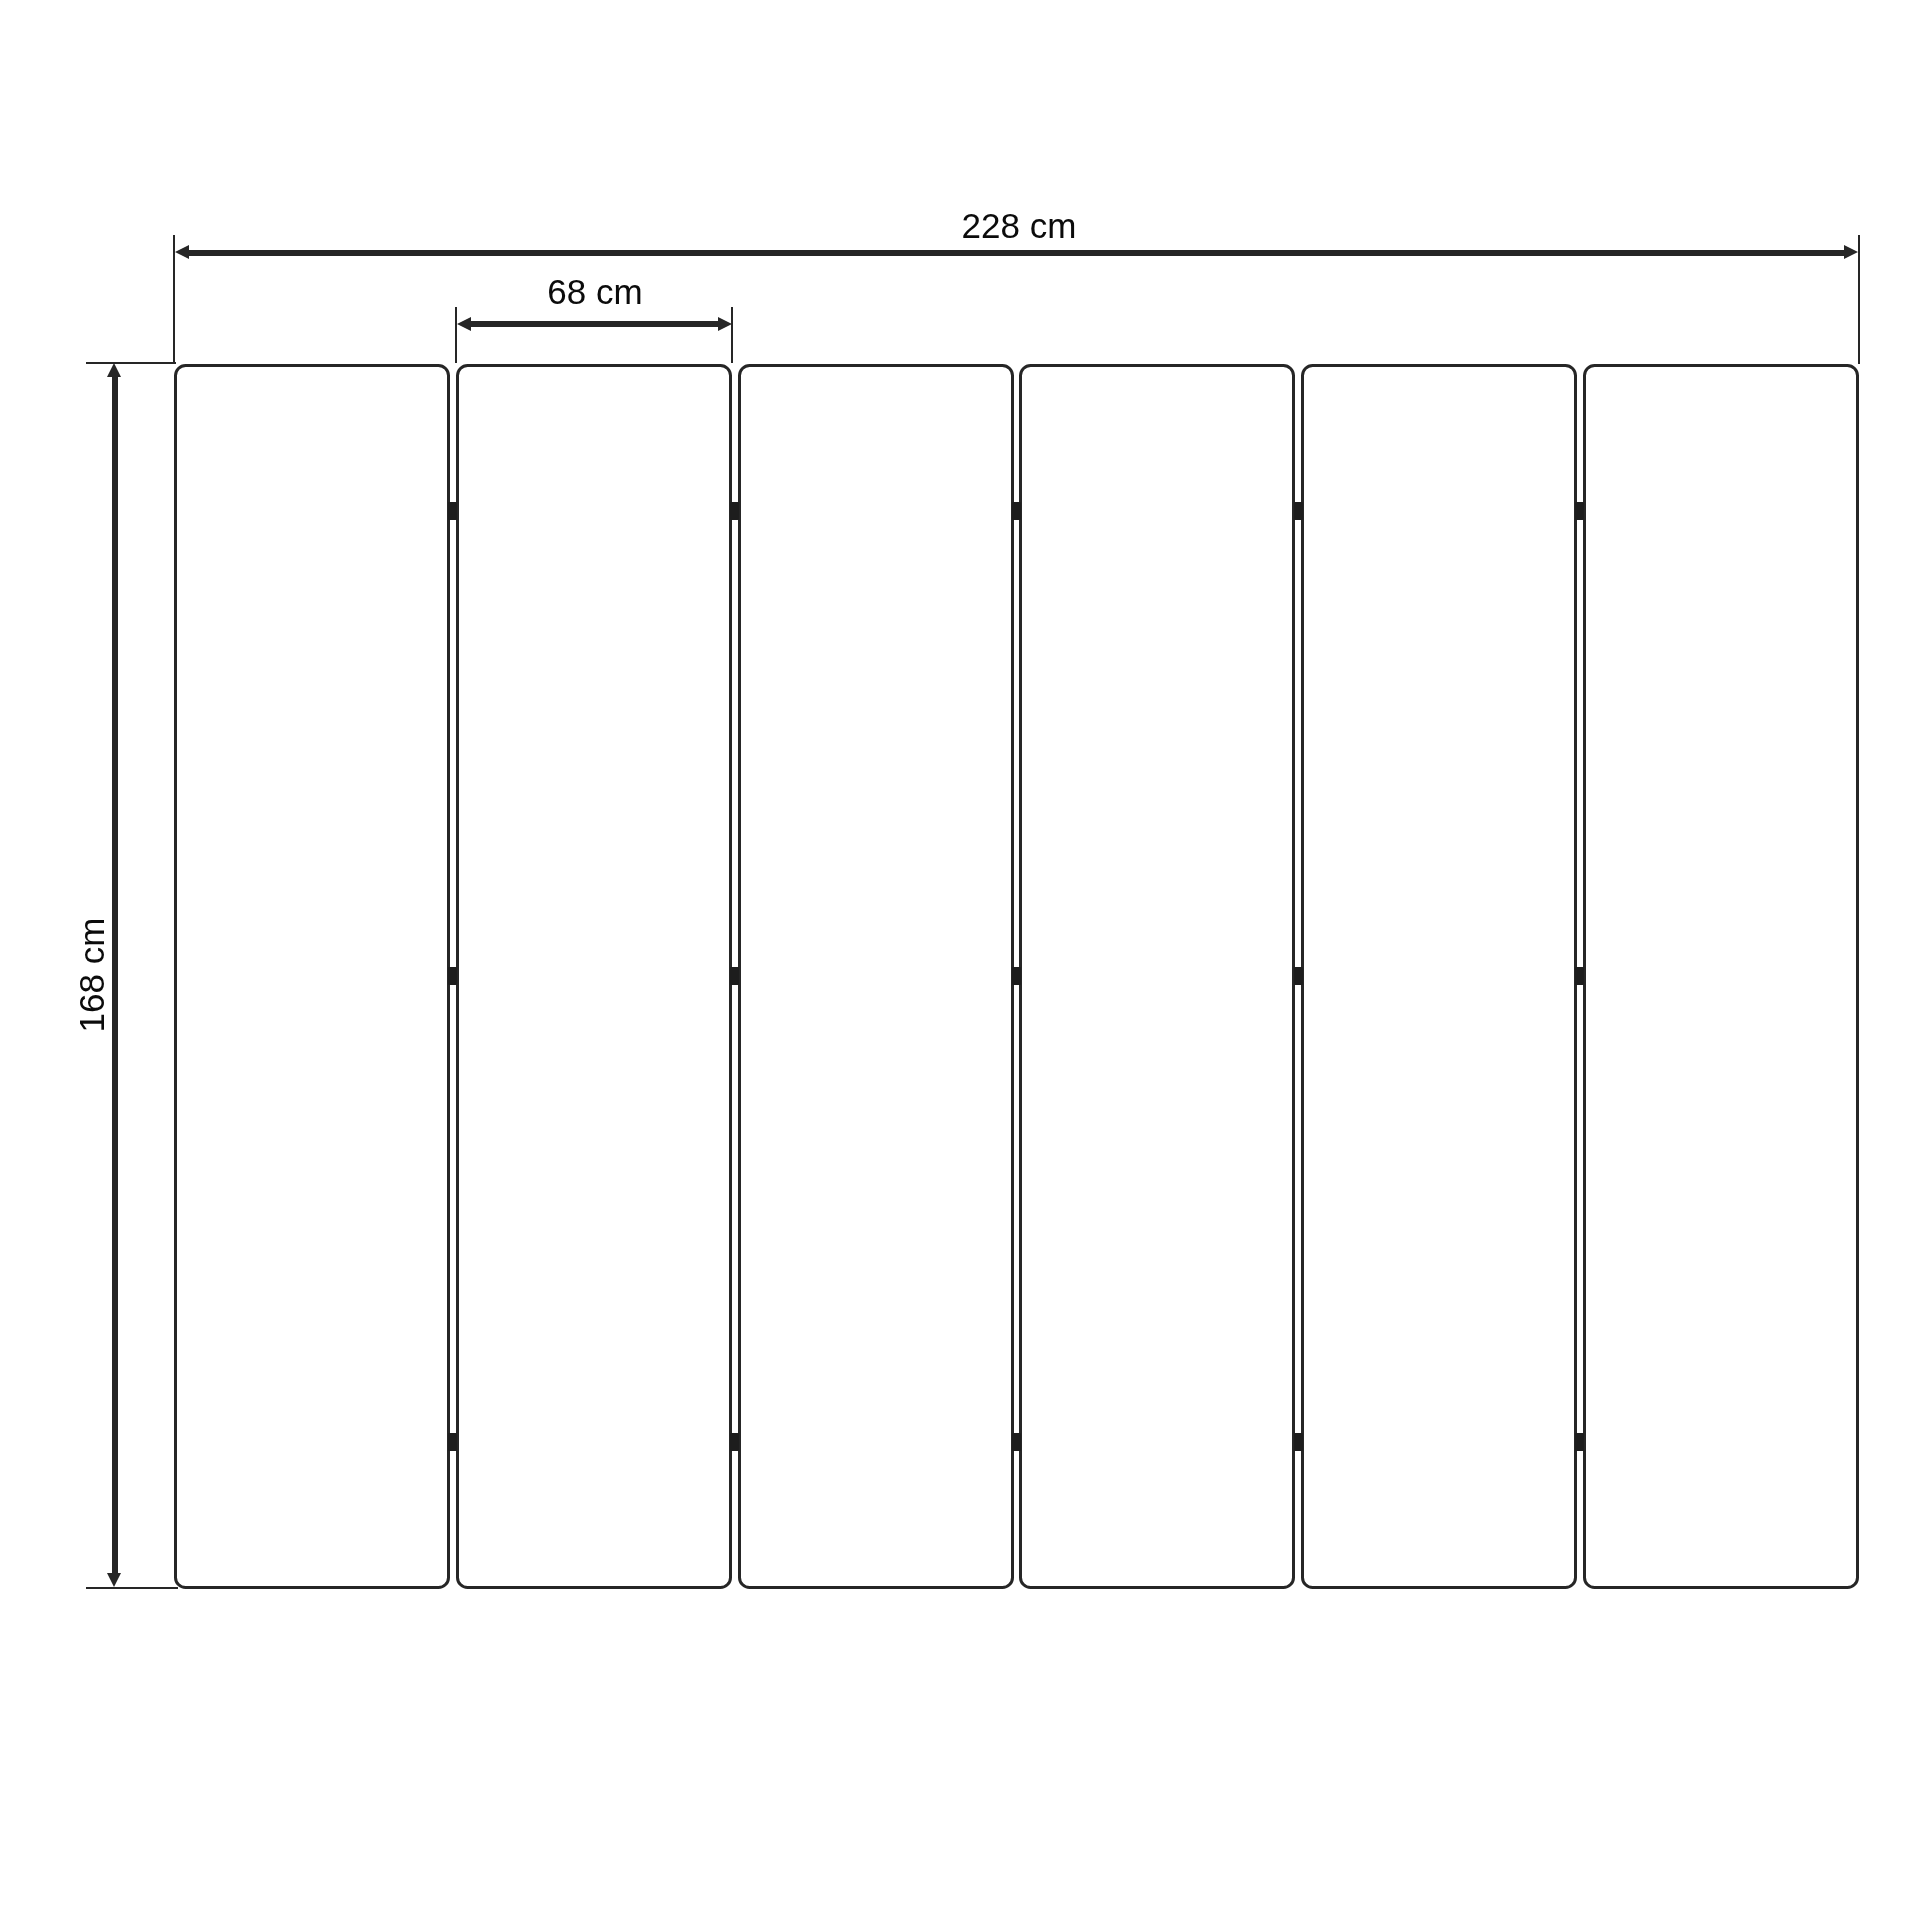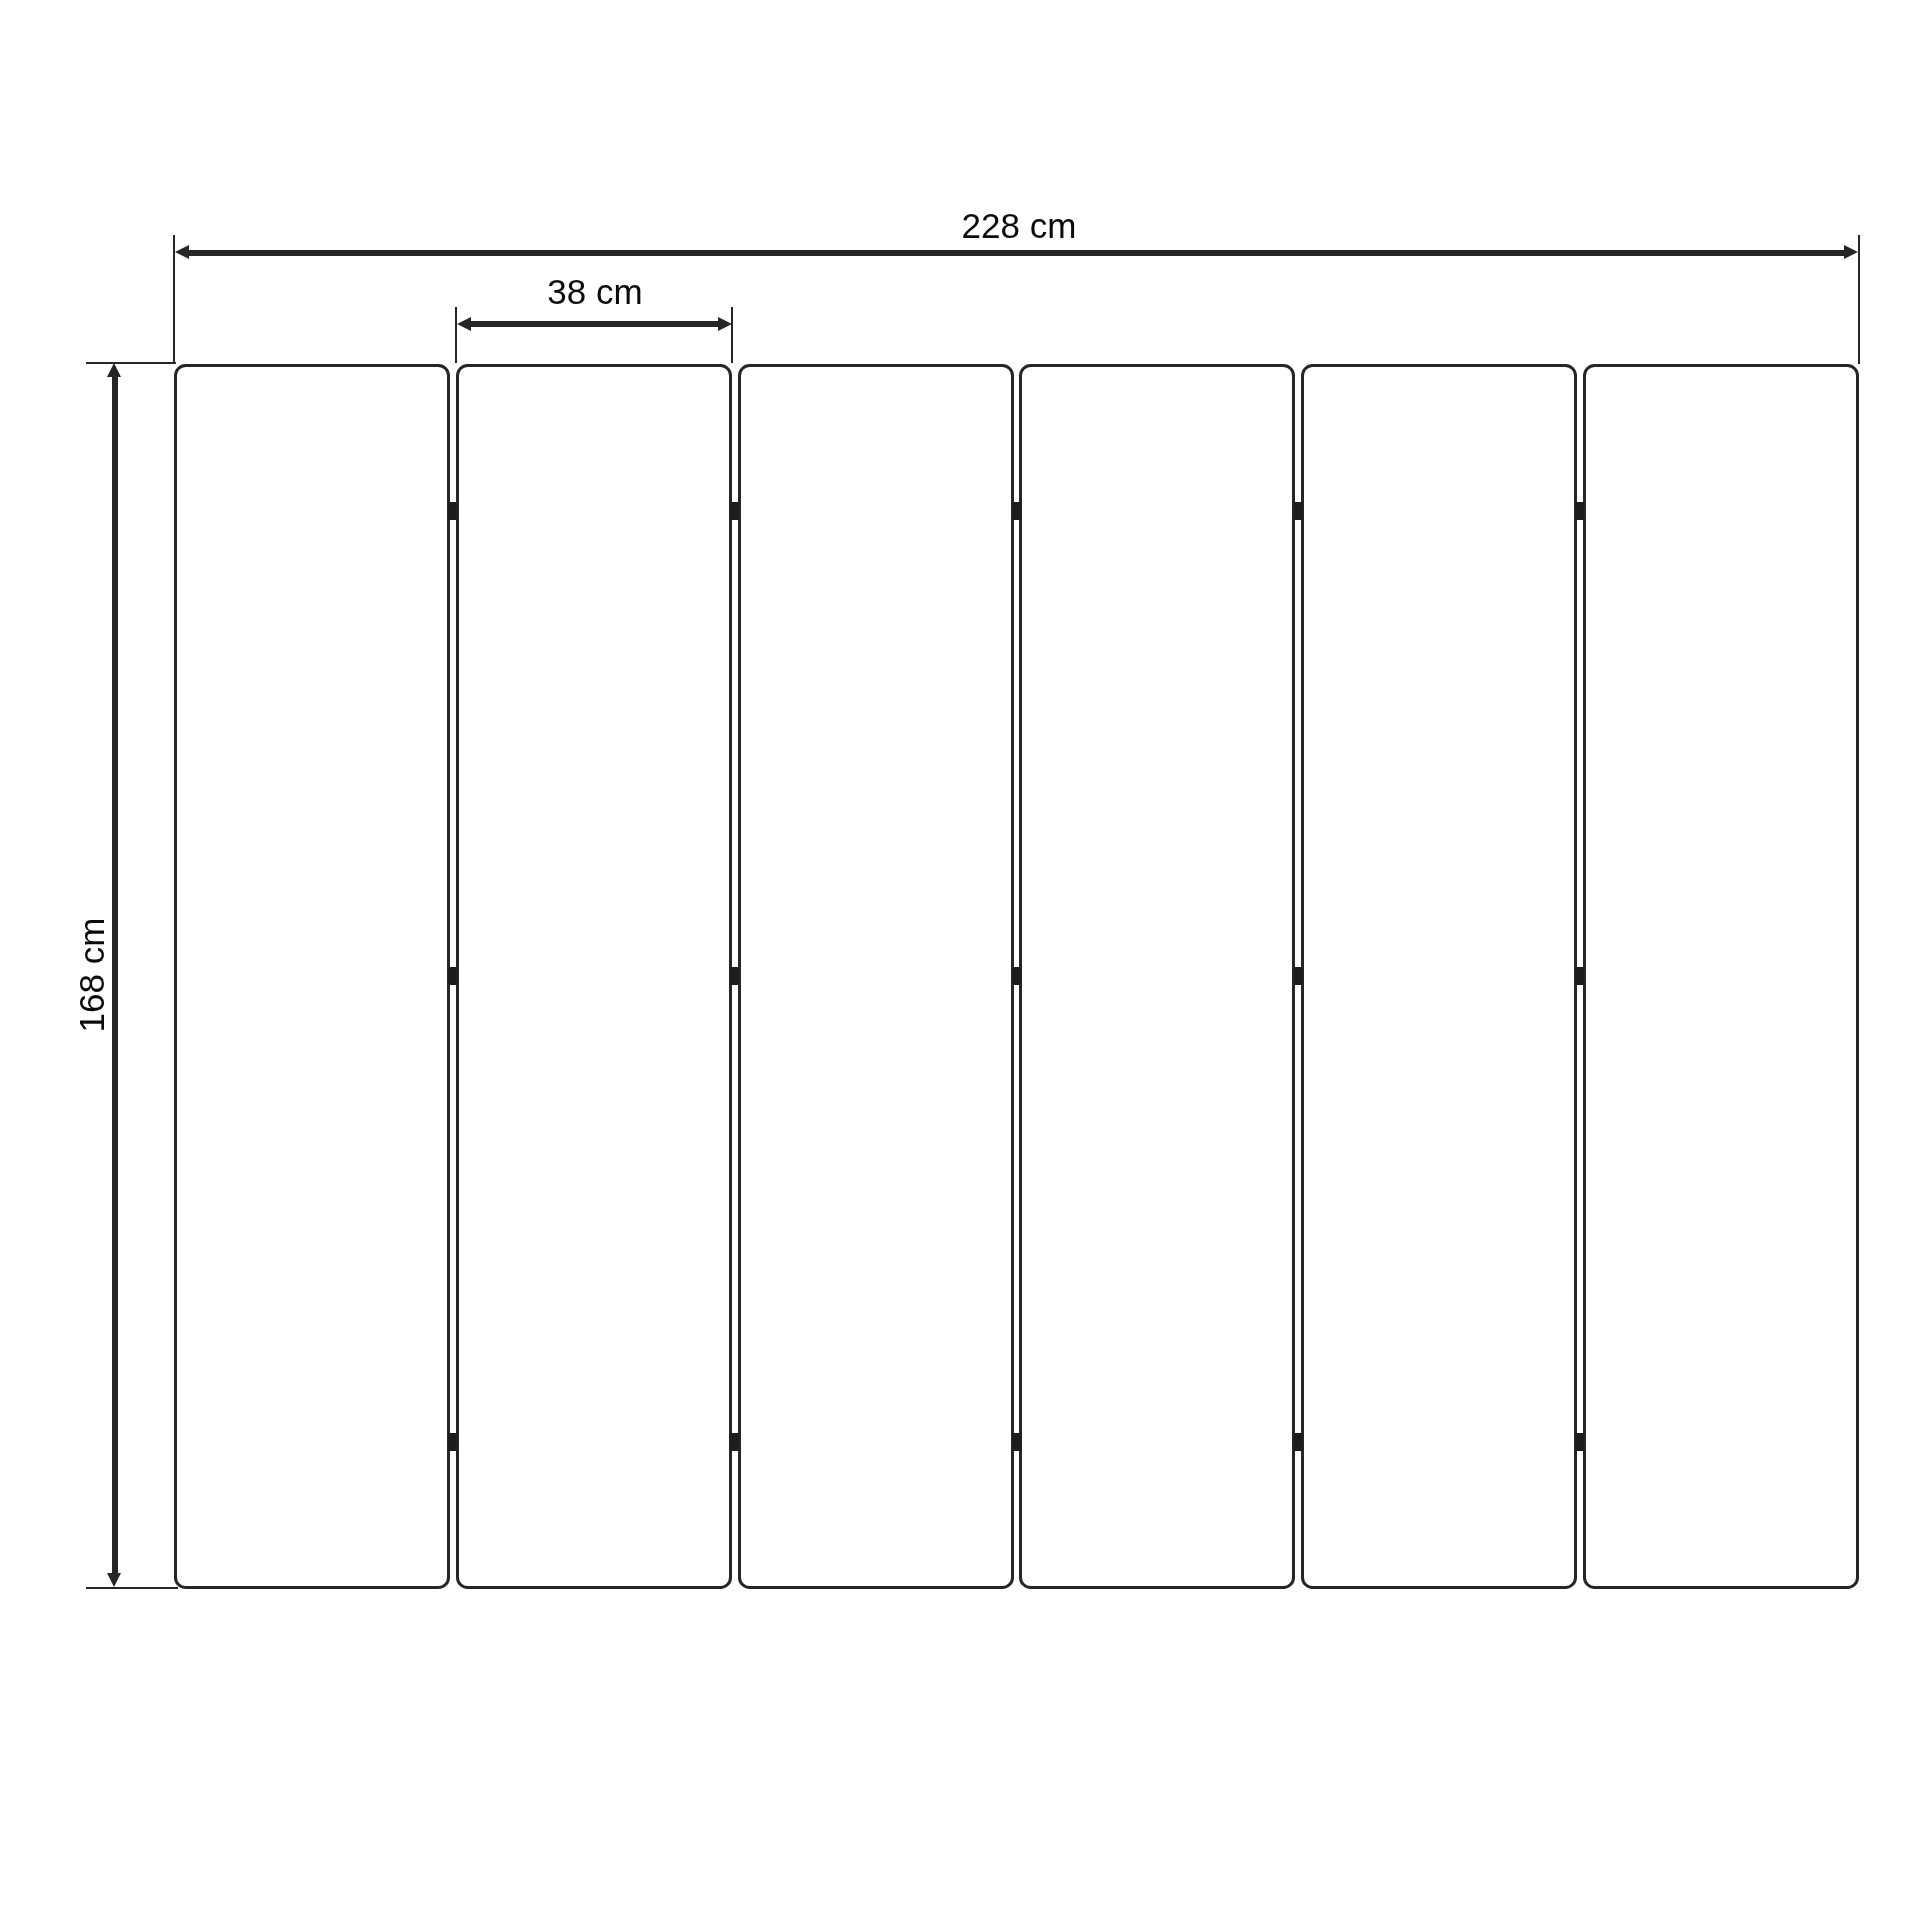--- a/index.html
+++ b/index.html
@@ -97,21 +97,21 @@
     <div class="arrow right" id="arr-total-right"></div>
     <div class="dim-label" id="lbl-total">228 cm</div>
   </div>
 
   <div>
     <div class="ext-line" id="ext-panel-left"></div>
     <div class="ext-line" id="ext-panel-right"></div>
     <div class="dim-line" id="line-panel"></div>
     <div class="arrow left" id="arr-panel-left"></div>
     <div class="arrow right" id="arr-panel-right"></div>
-    <div class="dim-label" id="lbl-panel">38 cm</div>
+    <div class="dim-label" id="lbl-panel">68 cm</div>
   </div>
 
   <div>
     <div class="ext-line" id="ext-height-top"></div>
     <div class="ext-line" id="ext-height-bottom"></div>
     <div class="dim-line" id="line-height"></div>
     <div class="arrow up" id="arr-height-top"></div>
     <div class="arrow down" id="arr-height-bottom"></div>
     <div class="dim-label" id="lbl-height">168 cm</div>
   </div>

